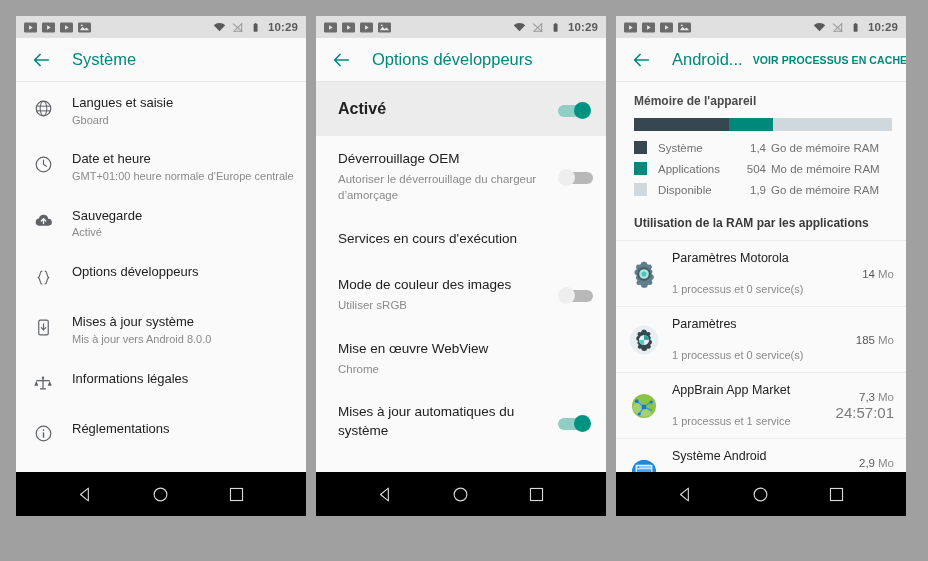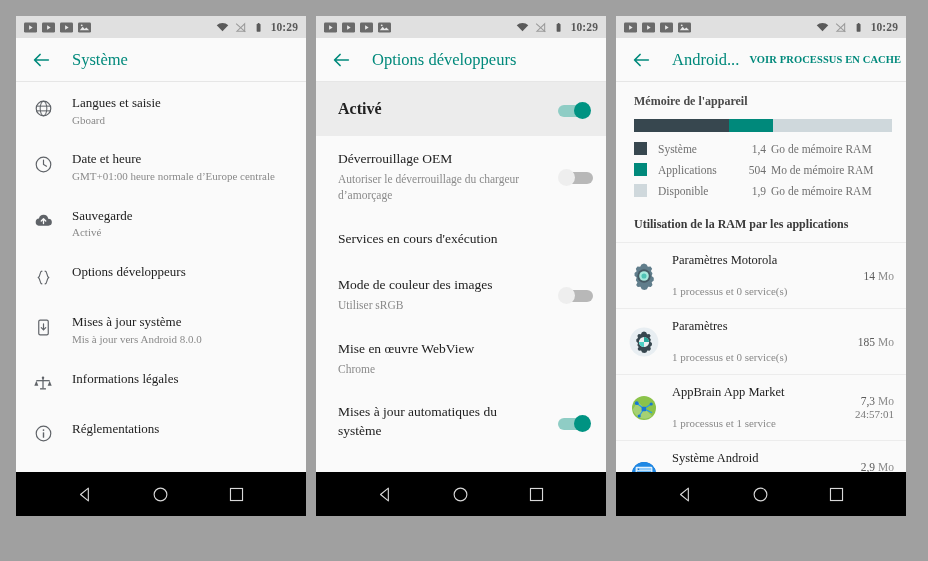--- a/index.html
+++ b/index.html
@@ -17,21 +17,20 @@
     gap: 10px;
     padding: 16px 20px 45px 16px;
   }
   .phone {
     position: relative;
     width: 290px;
     background: #fafafa;
     display: flex;
     flex-direction: column;
     overflow: hidden;
-    font-family: Liberation Serif, serif;
   }
 
   
   .statusbar {
     height: 22px;
     background: #e0e0e0;
     display: flex;
     align-items: center;
     padding: 0 8px;
     flex: none;
@@ -144,21 +143,21 @@
     padding: 9px 12px 9px 12px;
     border-top: 1px solid #ececec;
   }
   .appicon { width: 32px; height: 32px; flex: none; margin-right: 12px; }
   .appinfo { flex: 1; min-width: 0; }
   .appname { font-size: 12.5px; color: #212121; line-height: 1.3; }
   .appmeta { font-size: 11px; color: #8a8a8a; line-height: 1.35; margin-top: 16px; }
   .appright { text-align: right; flex: none; padding-left: 6px; }
   .appsize { font-size: 11.5px; color: #5a5a5a; white-space: nowrap; }
   .appsize .unit { color: #8a8a8a; margin-left: 3px; text-align: right; }
-  .apptime { font-size: 11px; color: #7a7a7a; margin-top: 1px; white-space: nowrap; }
+  .apptime { font-size: 15px; color: #7a7a7a; margin-top: 1px; white-space: nowrap; }
 
   
   .navbar {
     height: 44px; background: #000;
     display: flex; align-items: center; justify-content: space-around;
     flex: none; padding: 0 32px;
   }
   .navbtn { width: 17px; height: 17px; }
 </style>
 </head>

